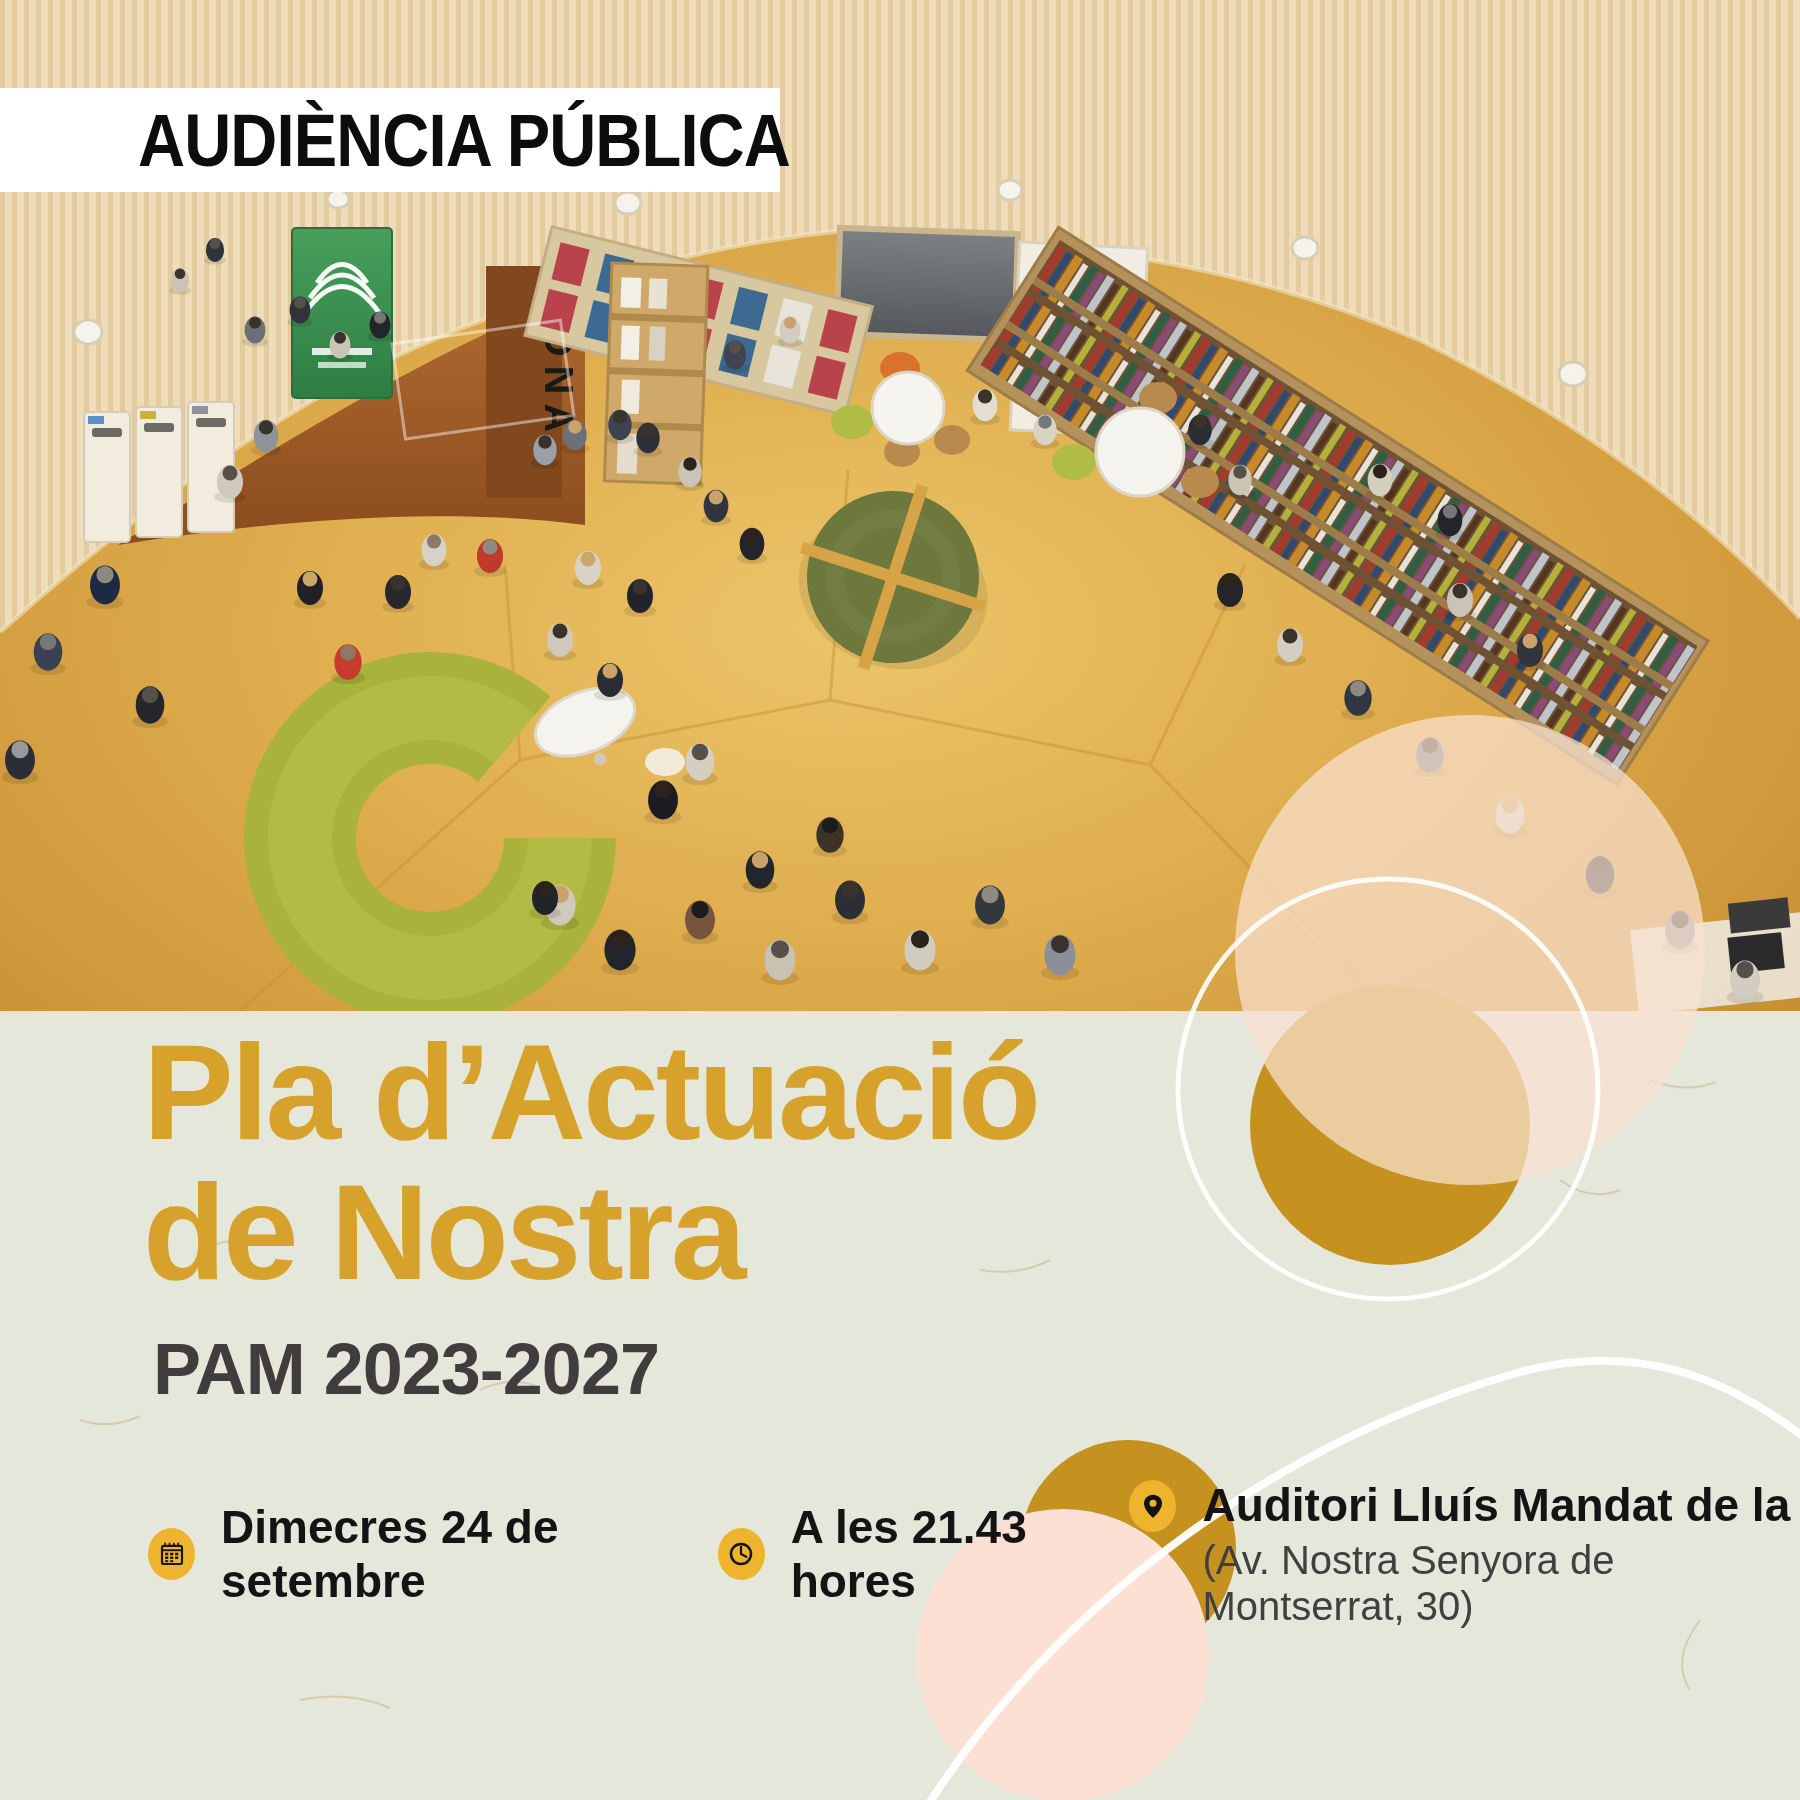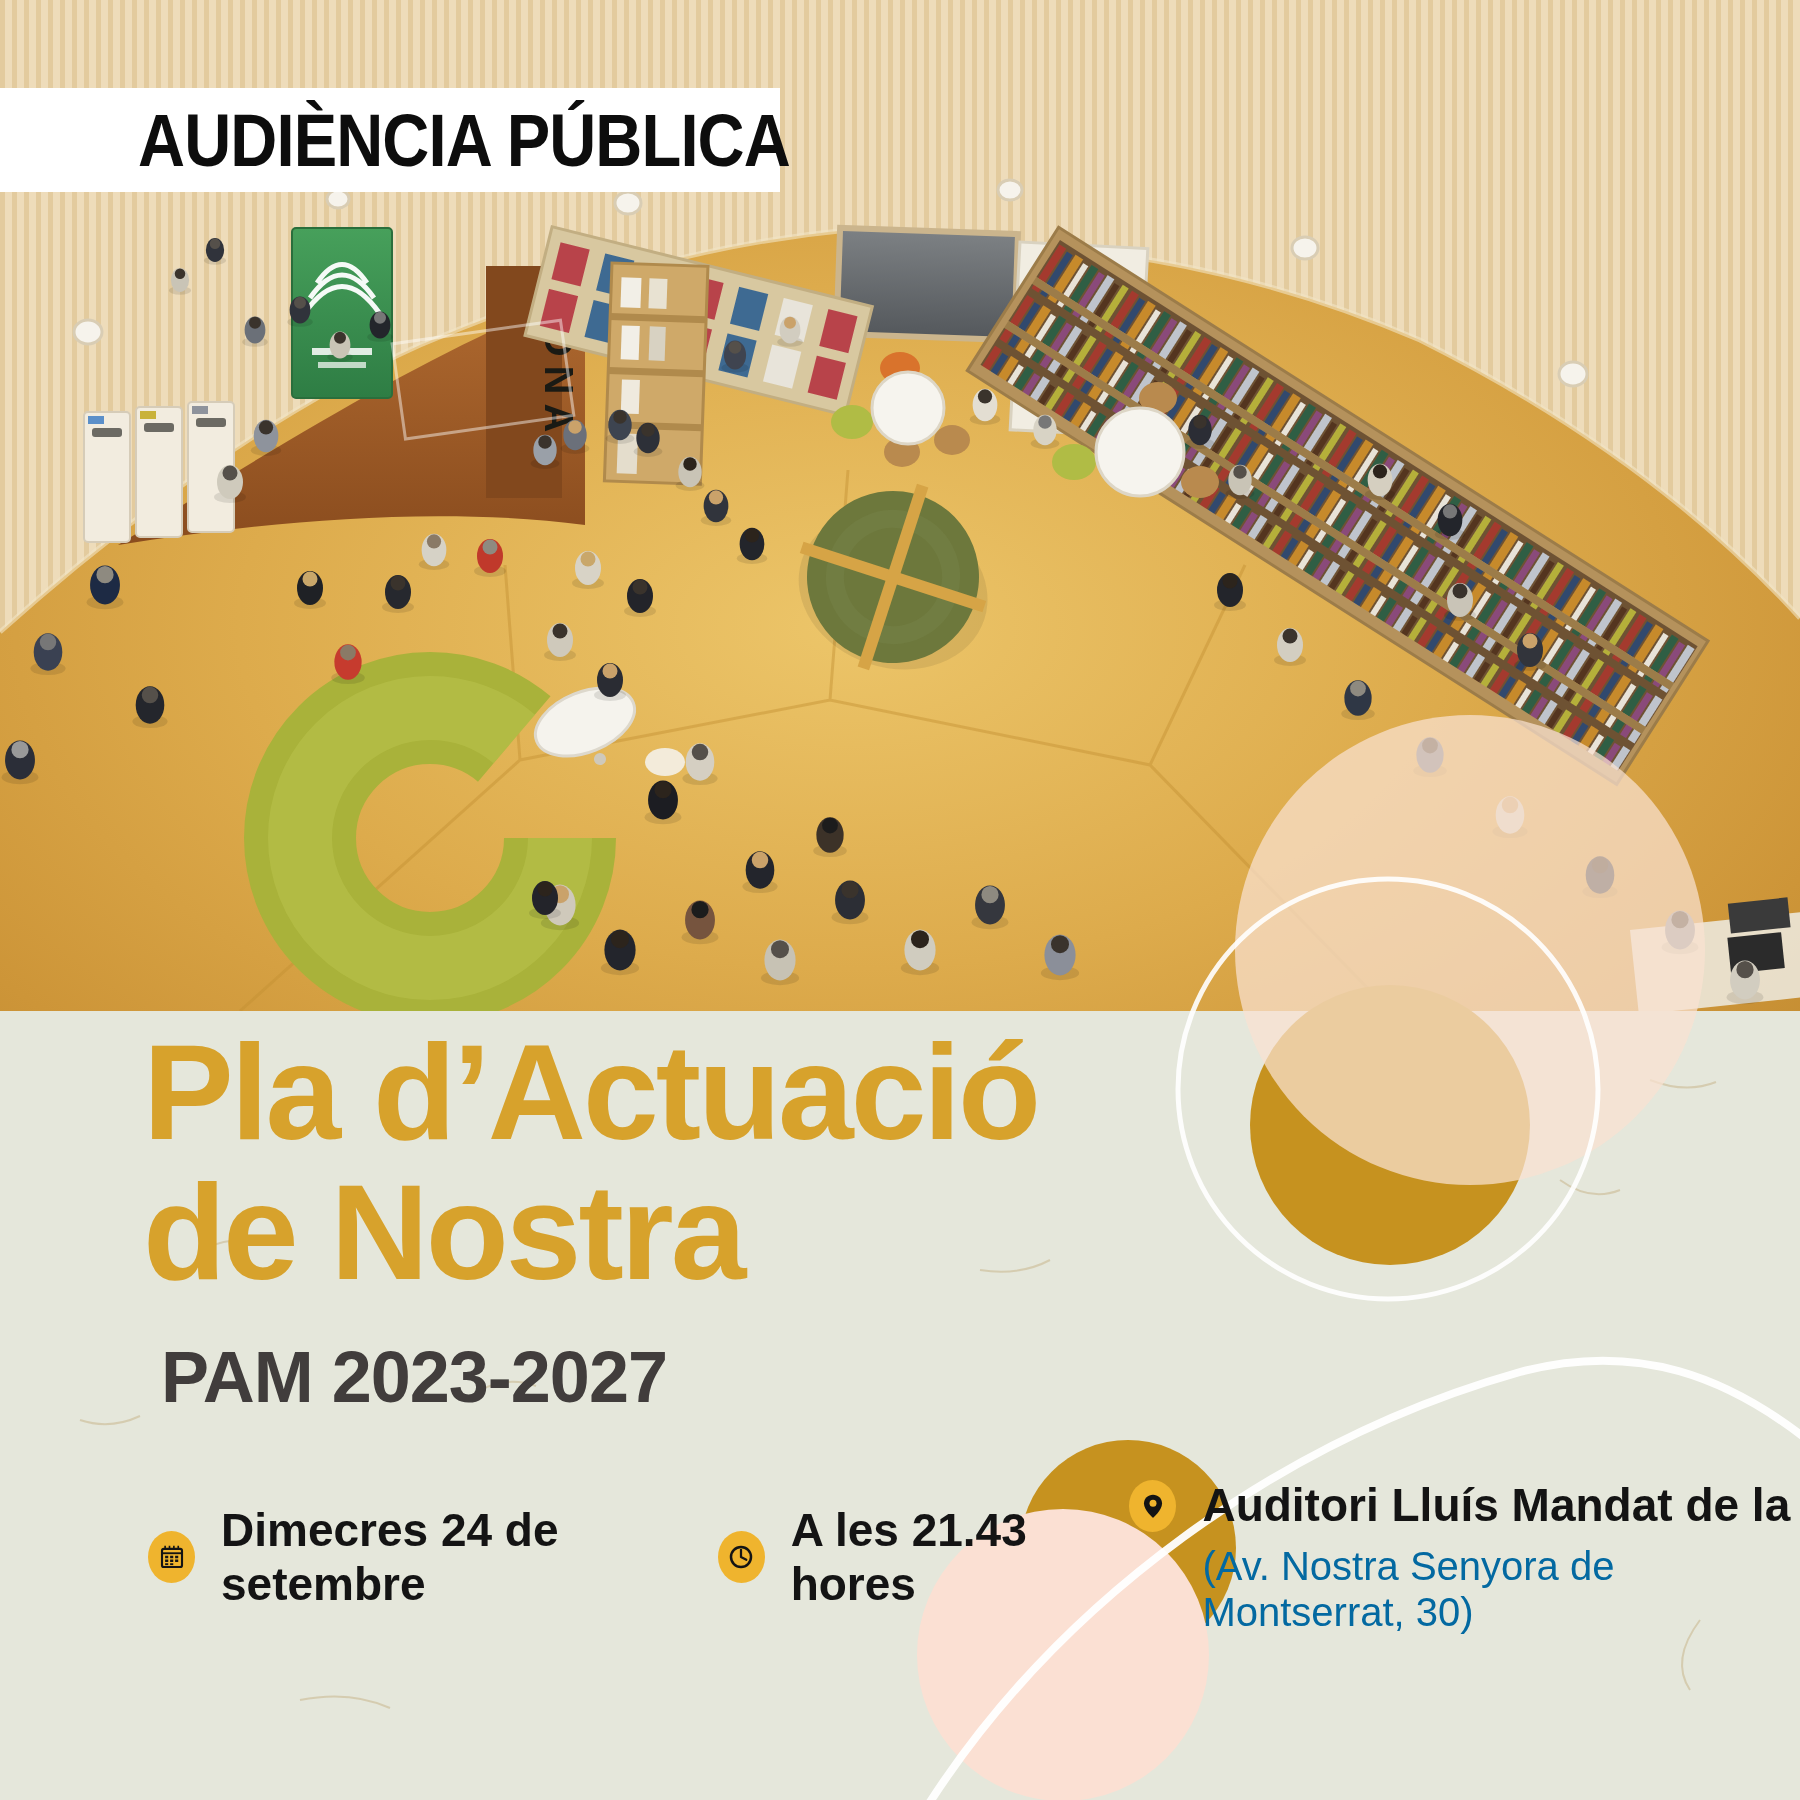--- a/index.html
+++ b/index.html
@@ -19,30 +19,30 @@
     display:flex;align-items:center;padding-left:138px;z-index:4;
   }
   .band span{
     display:inline-block;font-size:74px;font-weight:700;color:#0d0d0d;
     letter-spacing:-1px;white-space:nowrap;transform:scaleX(.88);transform-origin:left center;
   }
   
   .content{position:absolute;left:0;top:1011px;width:1800px;height:789px;z-index:3;}
   .title{position:absolute;left:143px;top:11px;margin:0;font-weight:700;
     font-size:136px;line-height:140px;letter-spacing:-3px;color:#d7a22c;}
-  .subtitle{position:absolute;left:149px;top:317px;margin:12px;font-weight:700;
+  .subtitle{position:absolute;left:149px;top:317px;margin:4px;font-weight:700;
     font-size:72px;line-height:74px;letter-spacing:-1px;color:#413d3c;}
   .events{position:absolute;left:148px;top:467px;display:flex;flex-direction:row;gap:21px;}
   .event{display:flex;align-items:center;gap:26px;}
   .event.multiline{align-items:flex-start;}
   .badge{flex:none;width:47px;height:52px;border-radius:50%;background:#efb42e;
     display:flex;align-items:center;justify-content:center;}
   .event.multiline .badge{margin-top:2px;}
   .event-text{font-size:46px;font-weight:700;color:#141414;line-height:54px;}
-  .event-sub{font-size:40px;font-weight:400;color:#0369a1;line-height:46px;margin-top:11px;}
+  .event-sub{font-size:40px;font-weight:400;color:#404040;line-height:46px;margin-top:5px;}
 </style>
 </head>
 <body>
 
 <div class="poster">
 
   <div class="photo">
     <svg viewBox="0 0 1800 1011" preserveAspectRatio="none">
       <defs>
         <radialGradient id="floorG" cx="47%" cy="62%" r="75%">

